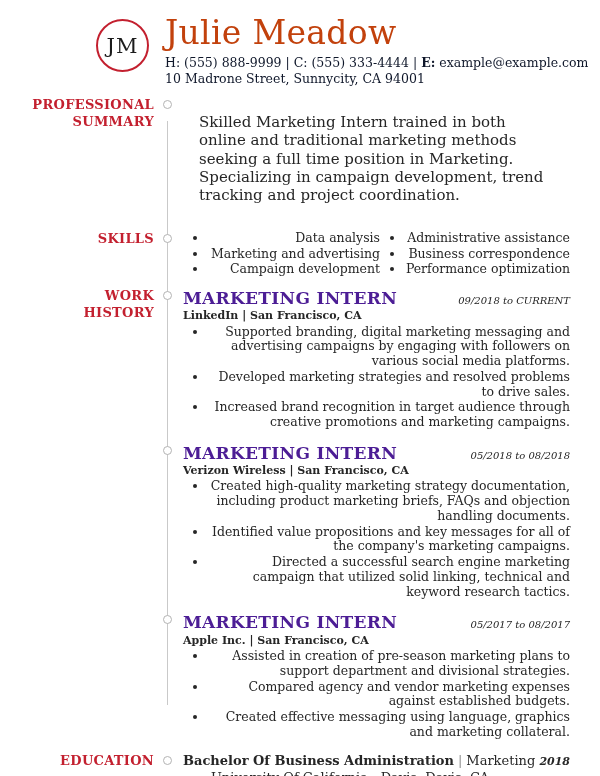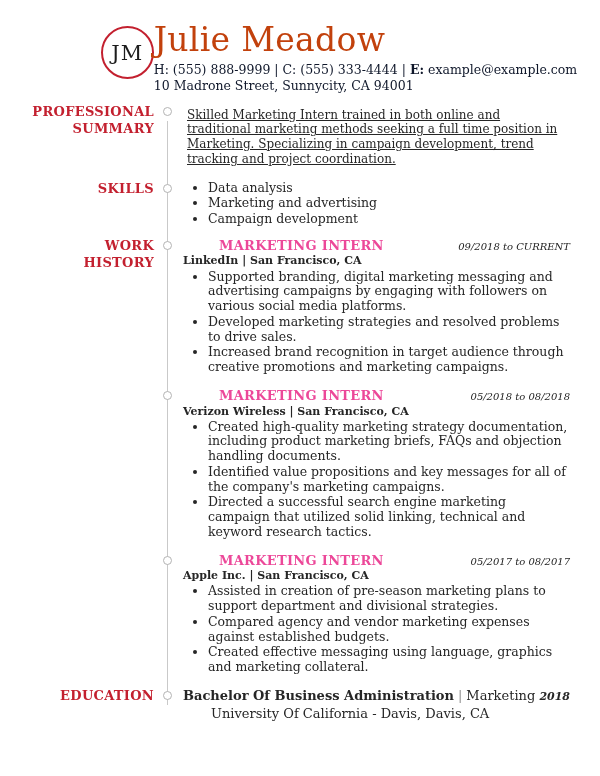--- a/index.html
+++ b/index.html
@@ -19,22 +19,22 @@
     left: 167px;
     top: 121px;
     width: 1px;
     height: 584px;
     background: #c9c9c9;
   }
   
   .header {
     display: flex;
     align-items: flex-start;
-    padding: 23px 18px 0 96px;
-    justify-content: center;
+    padding: 16px 18px 0 96px;
+    gap: 16px;
   }
   .monogram {
     flex: 0 0 auto;
     width: 53px;
     height: 53px;
     margin-top: 3px;
     border: 2px solid #c3202f;
     border-radius: 50%;
     display: flex;
     align-items: center;
@@ -82,33 +82,32 @@
     left: 9px;
     top: 3px;
     width: 9px;
     height: 9px;
     border: 1px solid #b3b3b3;
     border-radius: 50%;
     background: #ffffff;
     z-index: 2;
   }
   .content { font-size: 12.5px; line-height: 1.2; }
-  .summary-text { margin: 4px; font-size: 12px; line-height: 1.23; text-decoration: underline; }
+  .summary-text { margin: 16px; font-size: 15px; line-height: 1.23; }
   
   .skills-grid { display: grid; grid-template-columns: 197px 1fr; }
   ul.bullets { margin: 0; padding-left: 25px; }
-  ul.bullets li { margin: 0 0 1px 0; font-size: 12.5px; line-height: 1.18; }
+  ul.bullets li { margin: 0 0 1px 0; font-size: 12.5px; line-height: 1.18; text-align: right; }
   
   .job-head { display: flex; justify-content: space-between; align-items: baseline; }
   .job-title {
-    color: #ec4899;
+    color: #4c1d95;
     font-weight: 700;
-    font-size: 13px;
+    font-size: 17px;
     letter-spacing: 0.3px;
-    margin-left: 36px;
   }
   .job-dates { font-style: italic; font-size: 10px; color: #222; white-space: nowrap; }
   .employer { font-weight: 700; font-size: 11px; margin: 1px 0 2px 0; }
   .job .bullets { margin-top: 1px; }
   
   .edu-line1 { display: flex; justify-content: space-between; align-items: baseline; }
   .edu-degree { font-weight: 700; font-size: 13px; }
   .edu-sep { color: #8f8f8f; font-size: 13px; }
   .edu-field { font-size: 13px; }
   .edu-year { font-style: italic; font-size: 11px; white-space: nowrap; font-weight: bold; }
@@ -155,20 +154,25 @@
       <div class="gutter">
         <span class="dot"></span>
       </div>
       <div class="content">
         <div class="skills-grid">
           <ul class="bullets">
             <li>Data analysis</li>
             <li>Marketing and advertising</li>
             <li>Campaign development</li>
           </ul>
+          <ul class="bullets">
+            <li>Administrative assistance</li>
+            <li>Business correspondence</li>
+            <li>Performance optimization</li>
+          </ul>
         </div>
       </div>
     </section>
 
     <section class="row job">
       <div class="label">WORK HISTORY</div>
       <div class="gutter">
         <span class="dot"></span>
       </div>
       <div class="content">

